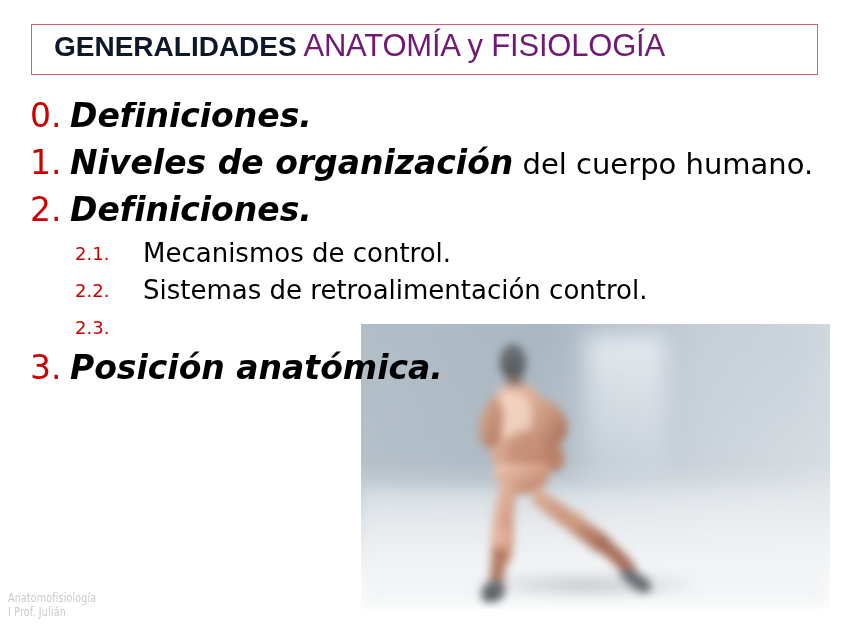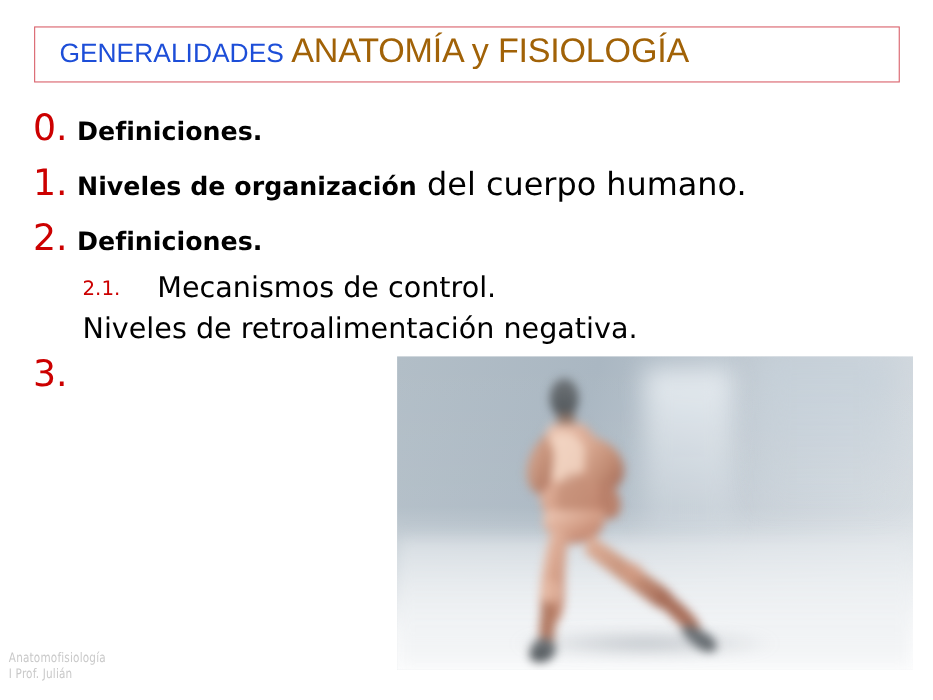--- a/index.html
+++ b/index.html
@@ -36,27 +36,27 @@
     left: 22px;
     top: 1px;
     width: 740px;
     font-family: "Liberation Sans", sans-serif;
     font-size: 30px;
     line-height: 39px;
     letter-spacing: -0.2px;
     white-space: normal;
   }
   .title-strong {
-    color: #1d4ed8;
-    font-weight: 400;
-    font-size: 24px;
+    color: #0f172a;
+    font-weight: 700;
+    font-size: 28px;
     letter-spacing: 0px;
   }
   .title-rest {
-    color: #a16207;
+    color: #701a75;
     font-weight: 400;
     font-size: 31px;
     margin-top: 20px;
   }
 
   
   .title-mask {
     position: absolute;
     left: 0px;
     top: 76px;
@@ -150,21 +150,22 @@
     line-height: 44px;
     width: 40px;
   }
   .lvl1 .body {
     font-size: 33px;
     line-height: 44px;
     color: #000000;
   }
   .lvl1 .body .b {
     font-weight: 700;
-    font-size: 23px;
+    font-size: 33px;
+    font-style: italic;
   }
   .lvl1 .body .n {
     font-weight: 400;
     font-size: 29px;
     margin-top: 28px;
   }
 
   
   .lvl2 {
     margin-left: 45px;
@@ -310,28 +311,31 @@
       <span class="num">2.</span>
       <span class="body"><span class="b">Definiciones.</span><span class="n"></span></span>
     </div>
 
     <div class="item lvl2">
       <span class="num">2.1.</span>
       <span class="body">Mecanismos de control.</span>
     </div>
 
     <div class="item lvl2">
-      <span class="body">Niveles de retroalimentación negativa.</span>
+      <span class="num">2.2.</span>
+      <span class="body">Sistemas de retroalimentación control.</span>
     </div>
 
     <div class="item lvl2">
+      <span class="num">2.3.</span>
     </div>
 
     <div class="item lvl1">
       <span class="num">3.</span>
+      <span class="body"><span class="b">Posición anatómica.</span><span class="n"></span></span>
     </div>
 
   </div>
 
   <div class="footer">
     <div>Anatomofisiología</div>
     <div>I Prof. Julián</div>
   </div>
 
 </div>

